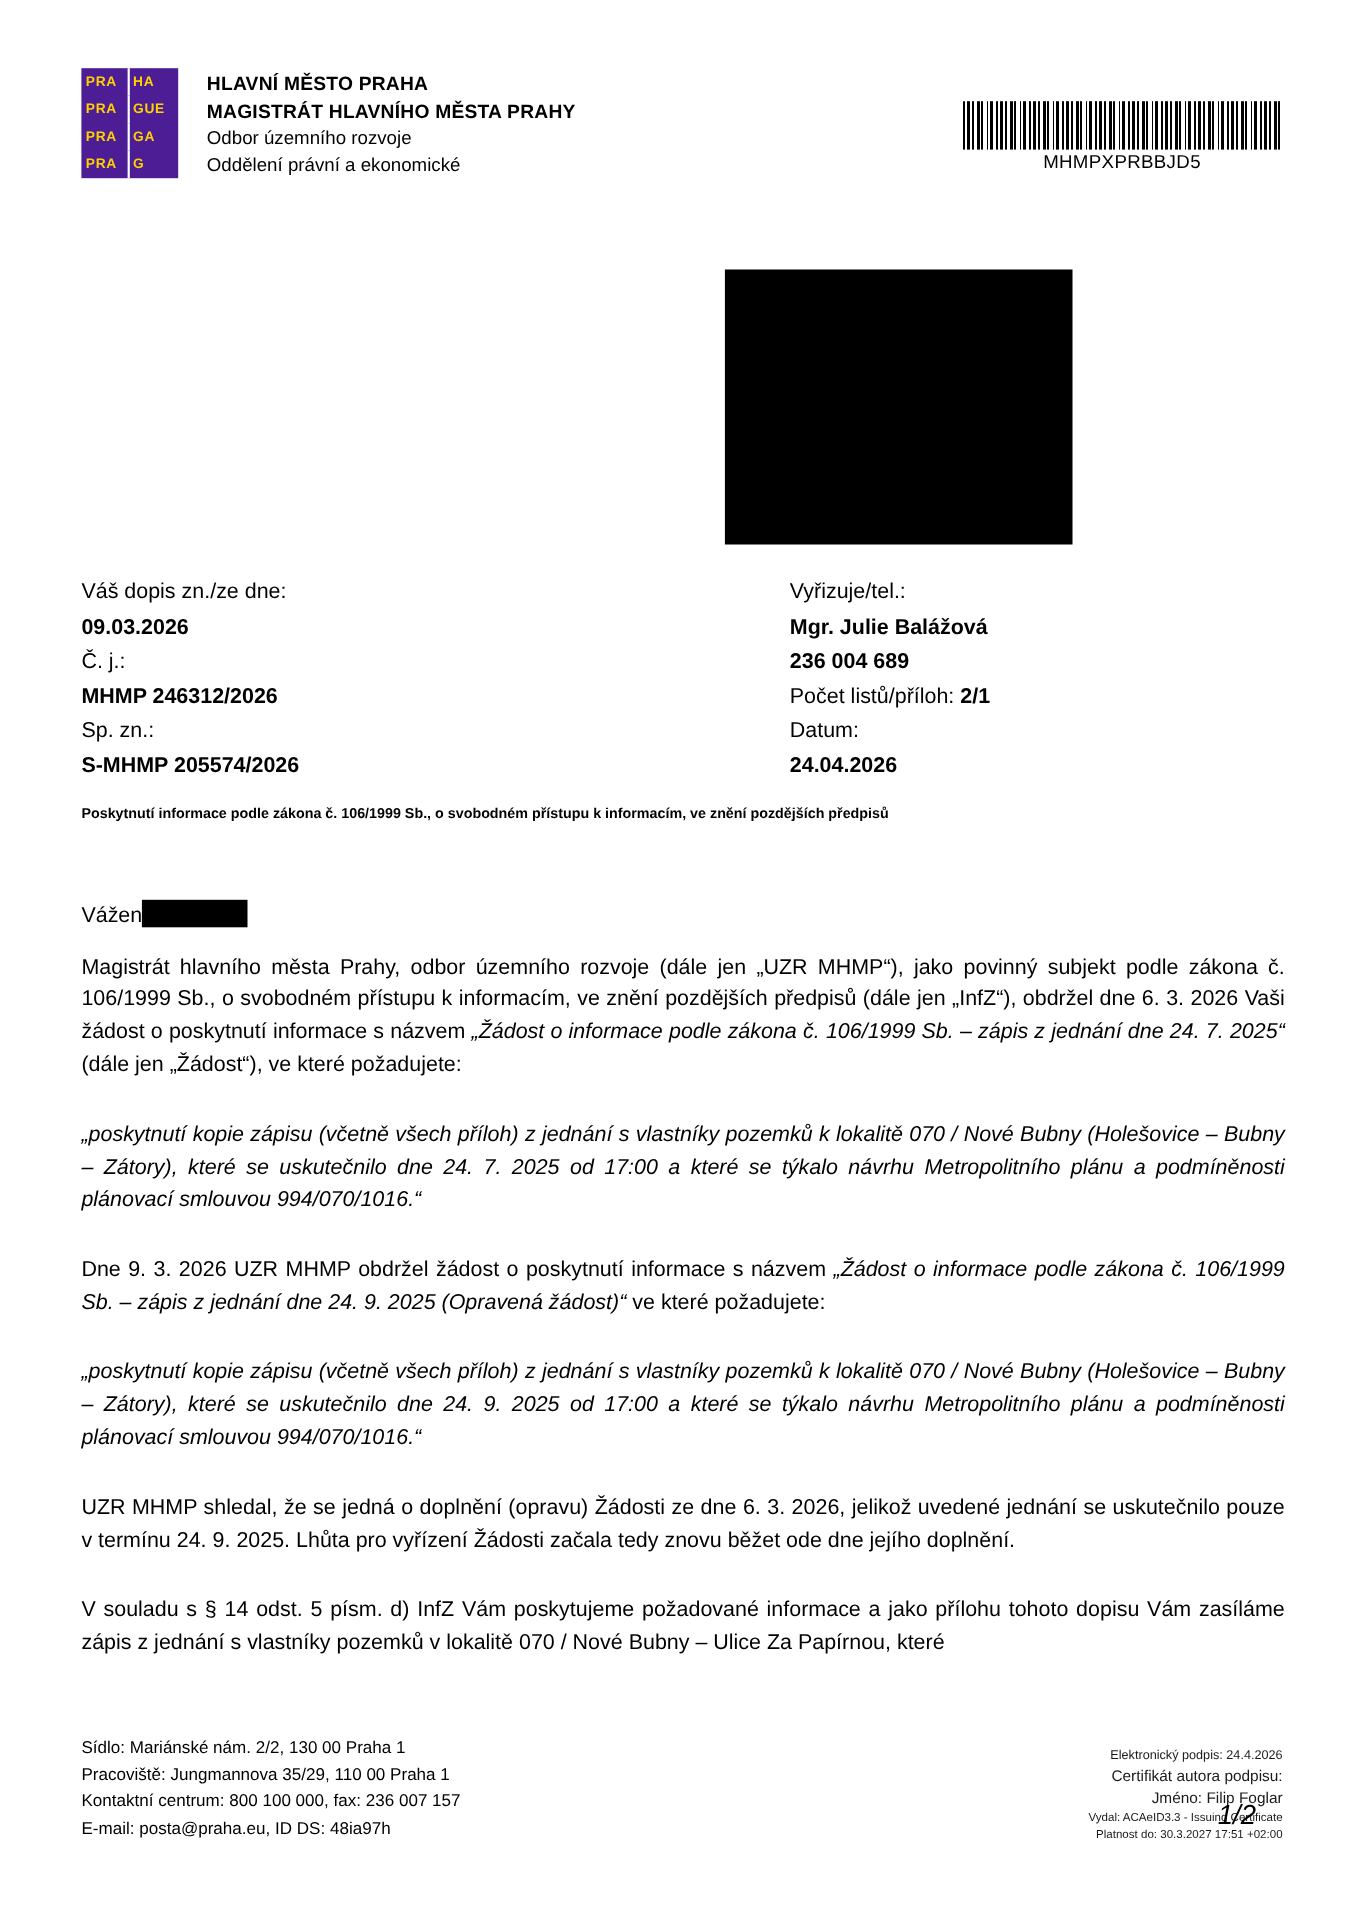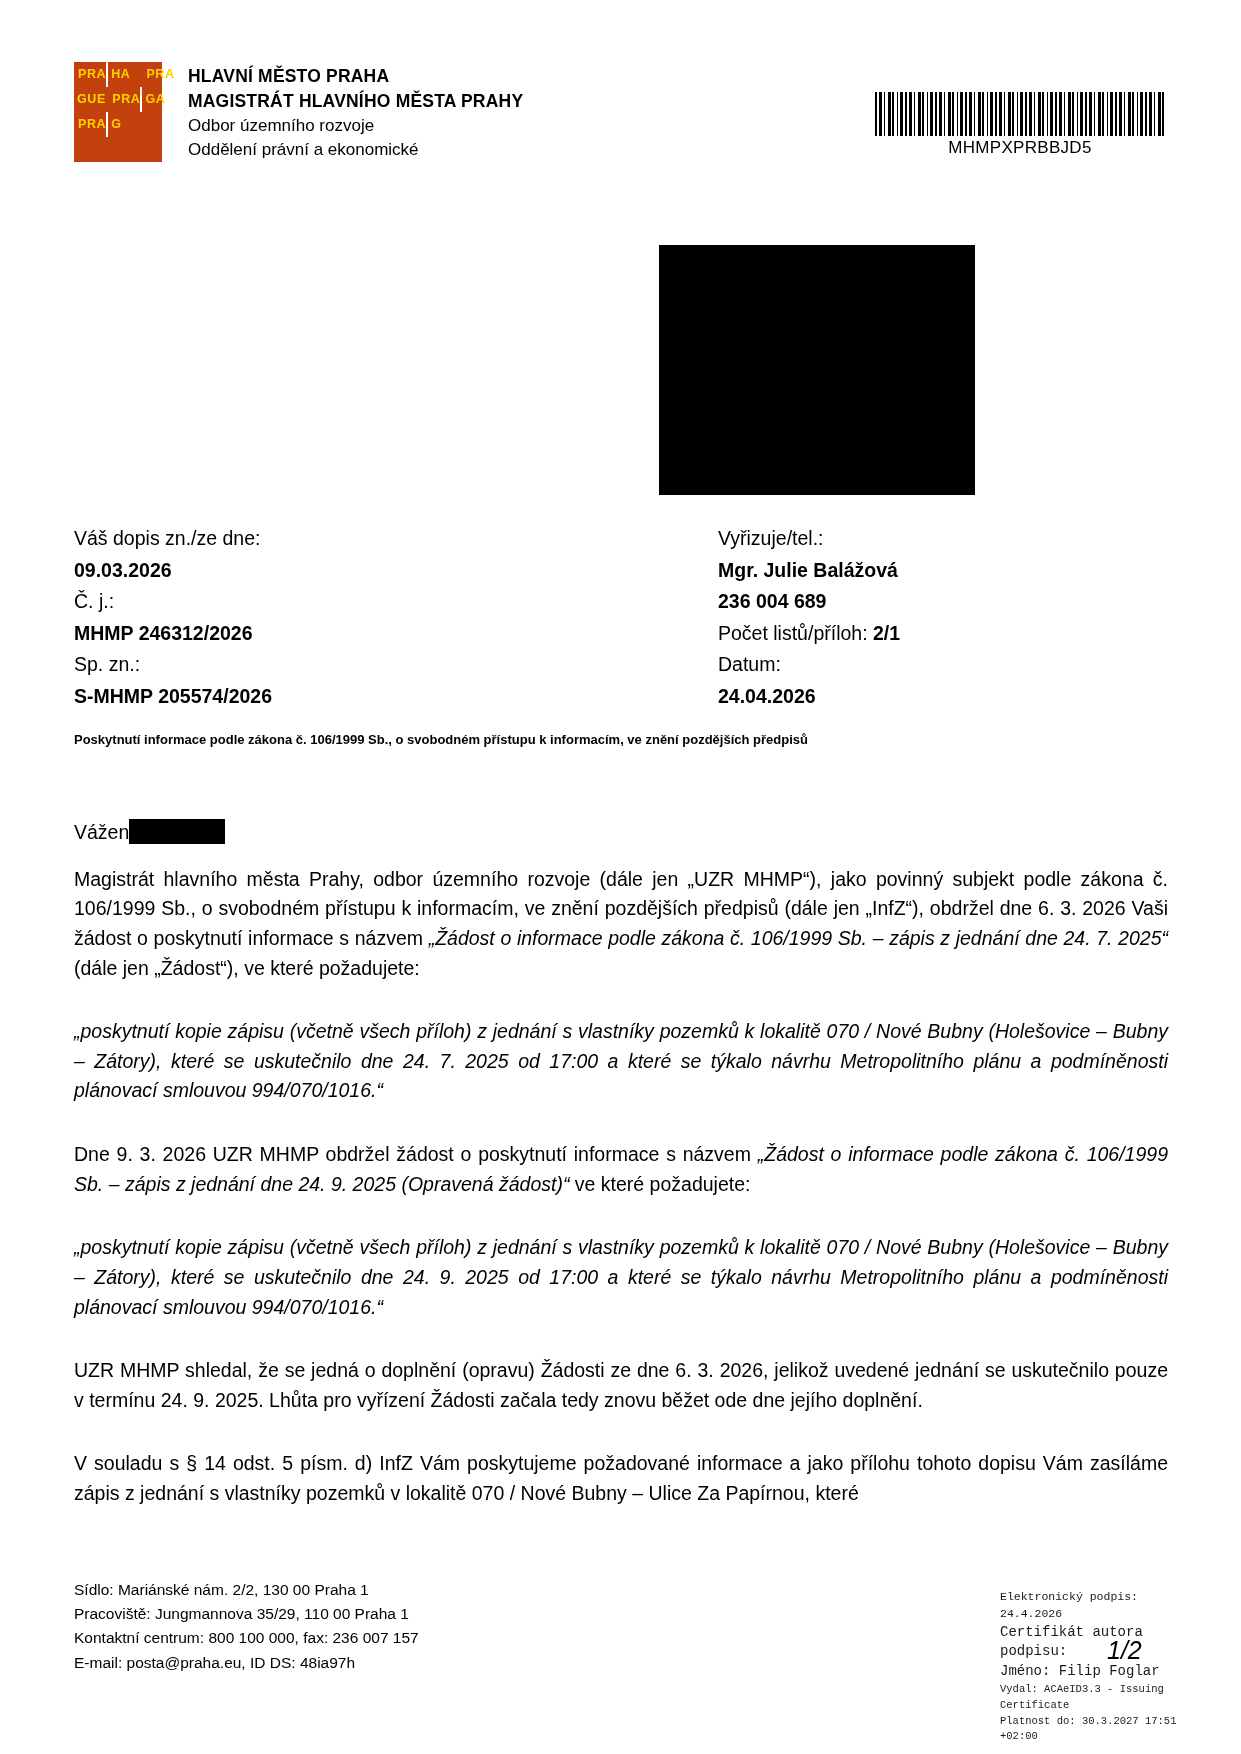--- a/index.html
+++ b/index.html
@@ -22,23 +22,23 @@
     position: absolute;
     left: 74px;
     top: 62px;
     display: flex;
     align-items: flex-start;
     gap: 26px;
   }
   .logo {
     width: 88px;
     height: 100px;
-    background: #c2410c;
+    background: #4c1d95;
     display: grid;
-    grid-template-columns: 1fr 1fr 1fr;
+    grid-template-columns: 1fr 1fr;
     grid-template-rows: repeat(4, 1fr);
     padding: 0;
     box-sizing: border-box;
   }
   .logo-cell {
     color: #ffd100;
     font-family: "Liberation Sans", sans-serif;
     font-weight: bold;
     font-size: 12.5px;
     letter-spacing: 0.6px;
@@ -157,26 +157,26 @@
   .para i { font-style: italic; }
   .footer {
     position: absolute;
     left: 74px;
     top: 1578px;
     font-size: 15.5px;
     line-height: 1.56;
   }
   .sig-block {
     position: absolute;
-    left: 1000px;
+    left: 966px;
     top: 1588px;
     width: 200px;
-    font-family: Liberation Mono, monospace;
+    font-family: Liberation Sans, sans-serif;
     color: #1a1a1a;
-    text-align: left;
+    text-align: right;
   }
   .sig-l1 { font-size: 11.5px; line-height: 1.5; }
   .sig-l2 { font-size: 14px; line-height: 1.42; }
   .sig-l3 { font-size: 14px; line-height: 1.42; }
   .sig-l4 { font-size: 10.5px; line-height: 1.5; }
   .sig-l5 { font-size: 10.5px; line-height: 1.5; }
   .page-num {
     position: absolute;
     left: 1107px;
     top: 1636px;

